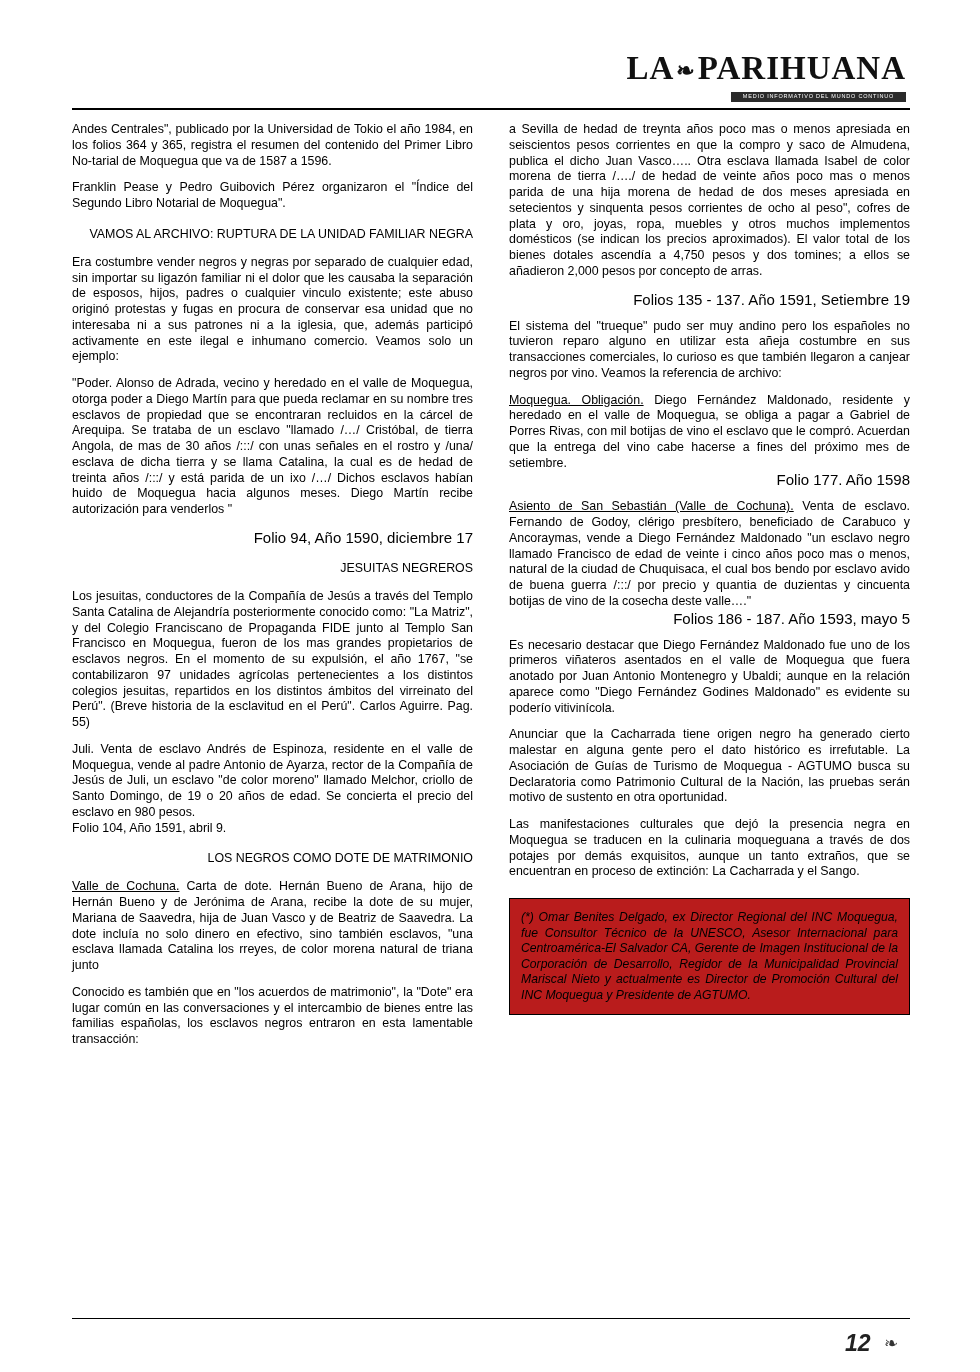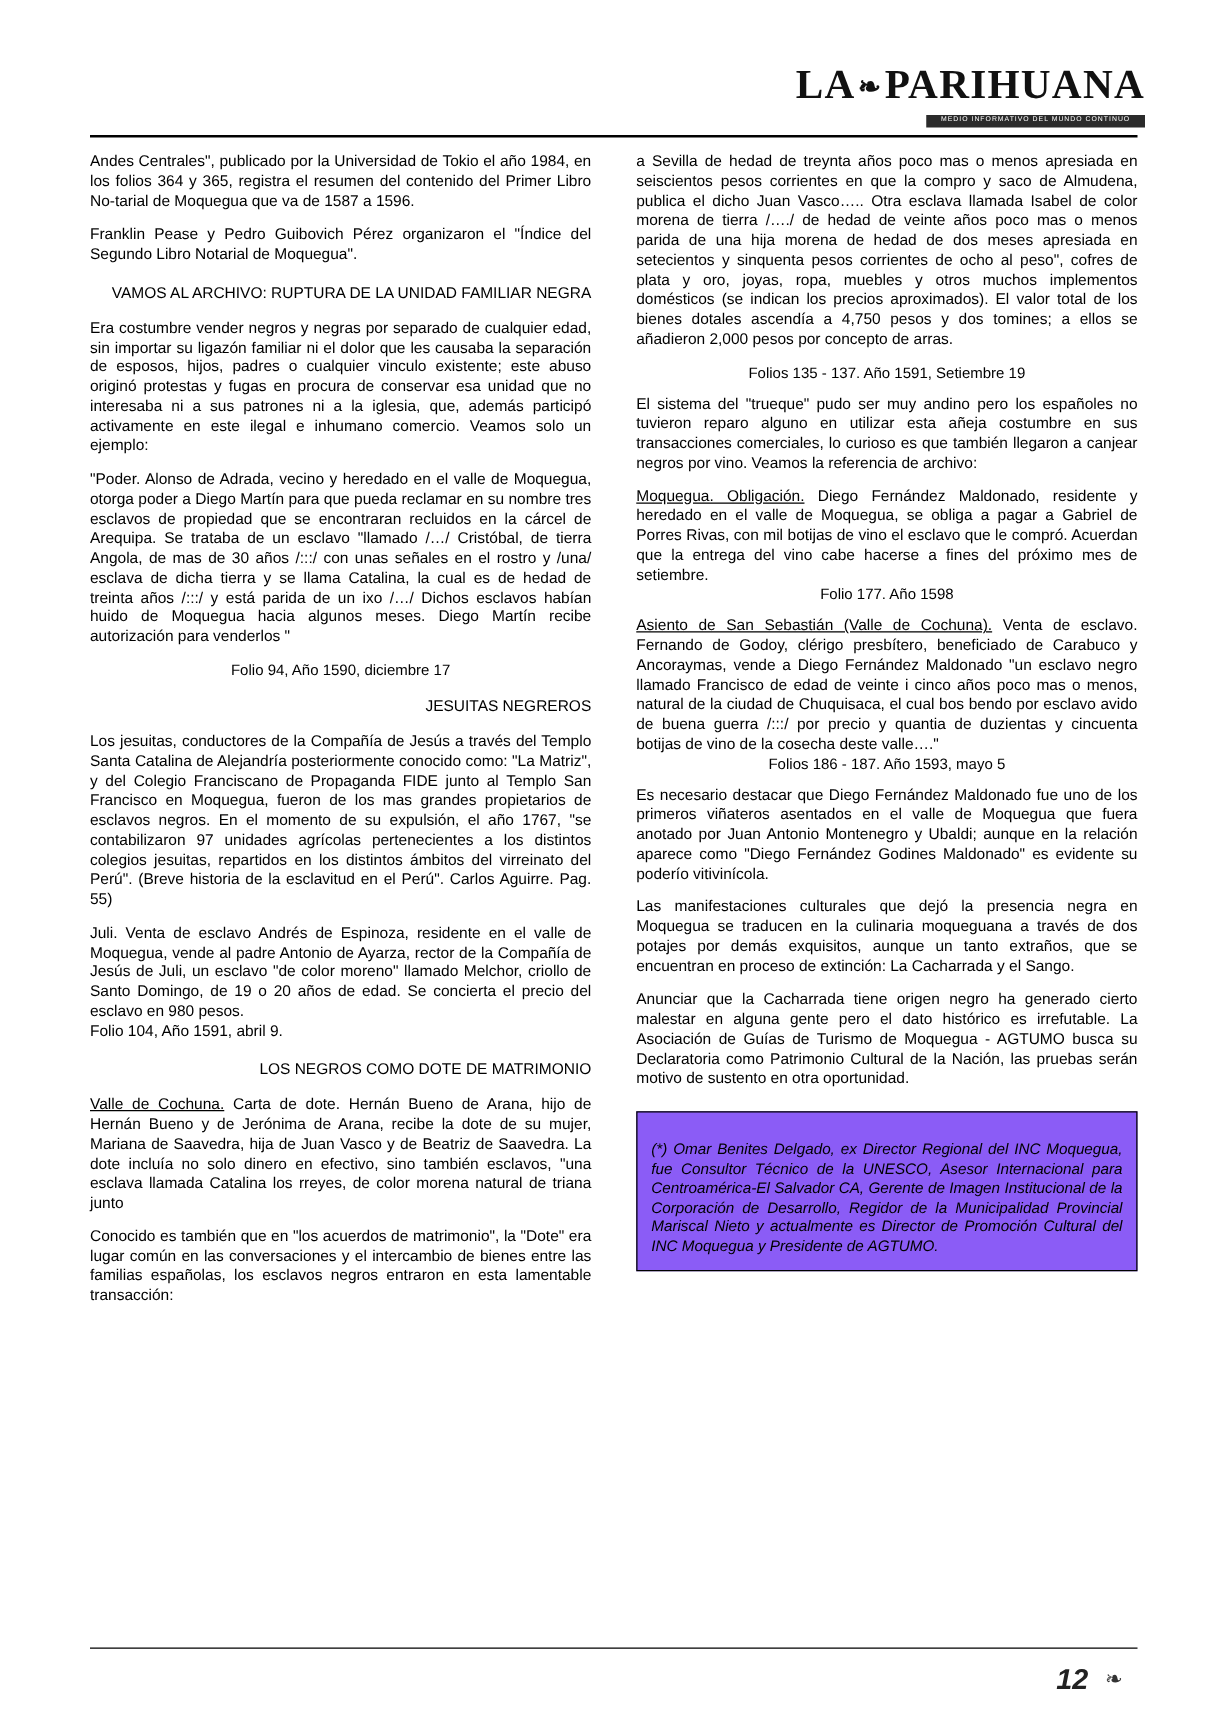--- a/index.html
+++ b/index.html
@@ -18,21 +18,21 @@
     position: relative;
     width: 980px;
     height: 1372px;
     box-sizing: border-box;
     padding: 0;
   }
   
   .masthead {
     position: absolute;
     top: 52px;
-    right: 64px;
+    right: 74px;
     text-align: right;
     line-height: 1;
   }
   .masthead-title {
     font-family: "Liberation Serif", serif;
     font-size: 33px;
     font-weight: bold;
     letter-spacing: 1px;
     color: #111111;
     white-space: nowrap;
@@ -90,31 +90,31 @@
     text-align: justify;
   }
   p.nospace { margin-bottom: 0; }
   .heading {
     text-align: right;
     font-size: 12.4px;
     line-height: 1.3;
     margin: 14px 0 13px 0;
   }
   .src-right {
-    text-align: center;
-    font-size: 12px;
+    text-align: right;
+    font-size: 15px;
     margin: 0 0 11px 0;
   }
   .u { text-decoration: underline; }
   
   .footnote {
     margin-top: 18px;
-    background: #8b5cf6;
+    background: #b91c1c;
     border: 1px solid #000000;
-    padding: 22px 11px 10px 11px;
+    padding: 11px 11px 10px 11px;
     font-style: italic;
     font-size: 12.2px;
     line-height: 1.28;
     text-align: justify;
   }
   
   .pagenum {
     position: absolute;
     left: 845px;
     top: 1330px;
@@ -177,22 +177,22 @@
 
       <p>El sistema del "trueque"   pudo ser muy andino pero los españoles no  tuvieron reparo alguno en utilizar esta añeja costumbre  en sus transacciones comerciales, lo curioso es que también llegaron a canjear negros por vino. Veamos la referencia de archivo:</p>
 
       <p class="nospace"><span class="u">Moquegua. Obligación.</span><span> Diego  Fernández  Maldonado, residente y heredado en el valle de Moquegua, se obliga a pagar a Gabriel de Porres Rivas, con mil botijas de vino el esclavo que le compró. Acuerdan que la entrega del vino cabe hacerse a fines del próximo mes de setiembre.</span></p>
       <div class="src-right">Folio 177. Año 1598</div>
 
       <p class="nospace"><span class="u">Asiento de San Sebastián (Valle de Cochuna).</span><span> Venta de esclavo. Fernando de Godoy, clérigo presbítero, beneficiado de Carabuco y Ancoraymas, vende a Diego Fernández Maldonado "un esclavo negro llamado Francisco de edad de veinte i cinco años poco mas o menos, natural de la ciudad de Chuquisaca, el cual bos  bendo por esclavo  avido de buena guerra /:::/ por precio y quantia de duzientas y cincuenta botijas de vino de la cosecha deste valle…."</span></p>
       <div class="src-right">Folios 186 - 187. Año 1593, mayo 5</div>
 
       <p>Es necesario destacar que  Diego Fernández  Maldonado fue uno de los primeros viñateros  asentados en el valle de Moquegua que fuera anotado por  Juan Antonio Montenegro y Ubaldi; aunque en la relación aparece como "Diego Fernández Godines   Maldonado"  es evidente su poderío vitivinícola.</p>
+      <p>Anunciar que la Cacharrada tiene origen negro ha  generado cierto malestar en alguna gente pero el dato histórico es irrefutable. La Asociación de Guías de Turismo de Moquegua - AGTUMO busca su Declaratoria como Patrimonio Cultural de la Nación, las pruebas serán motivo de sustento en otra oportunidad.</p>
       <p>Las manifestaciones culturales que dejó la presencia negra en Moquegua se traducen en la culinaria moqueguana a través de dos potajes por demás exquisitos, aunque un tanto extraños, que se encuentran en proceso de extinción: La Cacharrada y el Sango.</p>
-      <p>Anunciar que la Cacharrada tiene origen negro ha  generado cierto malestar en alguna gente pero el dato histórico es irrefutable. La Asociación de Guías de Turismo de Moquegua - AGTUMO busca su Declaratoria como Patrimonio Cultural de la Nación, las pruebas serán motivo de sustento en otra oportunidad.</p>
 
       <div class="footnote">(*) Omar Benites Delgado, ex Director Regional del INC Moquegua, fue Consultor Técnico de la UNESCO, Asesor Internacional para Centroamérica-El Salvador CA, Gerente de Imagen Institucional de la Corporación de Desarrollo, Regidor de la Municipalidad Provincial Mariscal Nieto y actualmente es Director de Promoción Cultural del INC Moquegua y Presidente de AGTUMO.</div>
     </div>
 
   </div>
 
   <div class="rule-bottom"></div>
   <div class="pagenum">12</div>
   <div class="page-glyph">❧</div>
 

